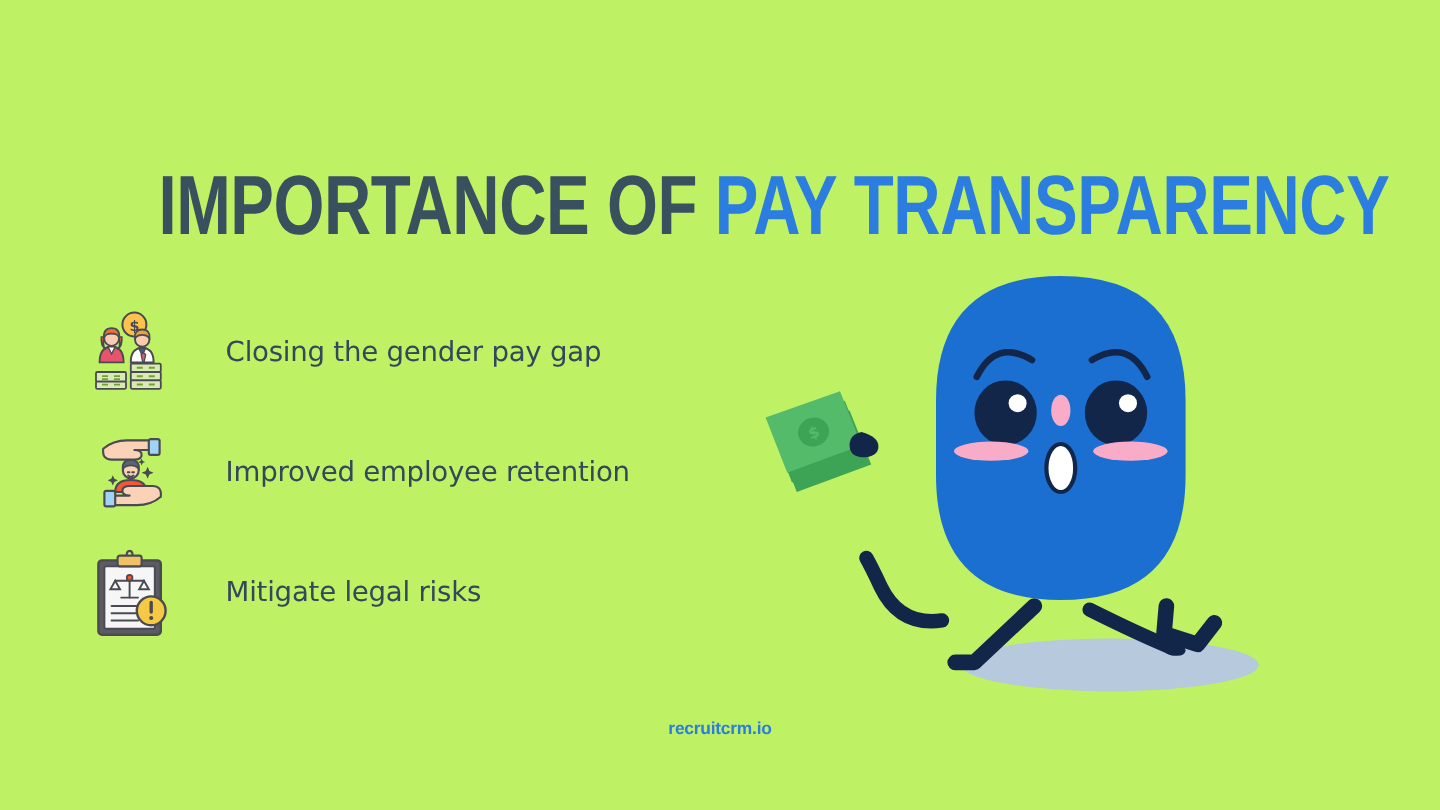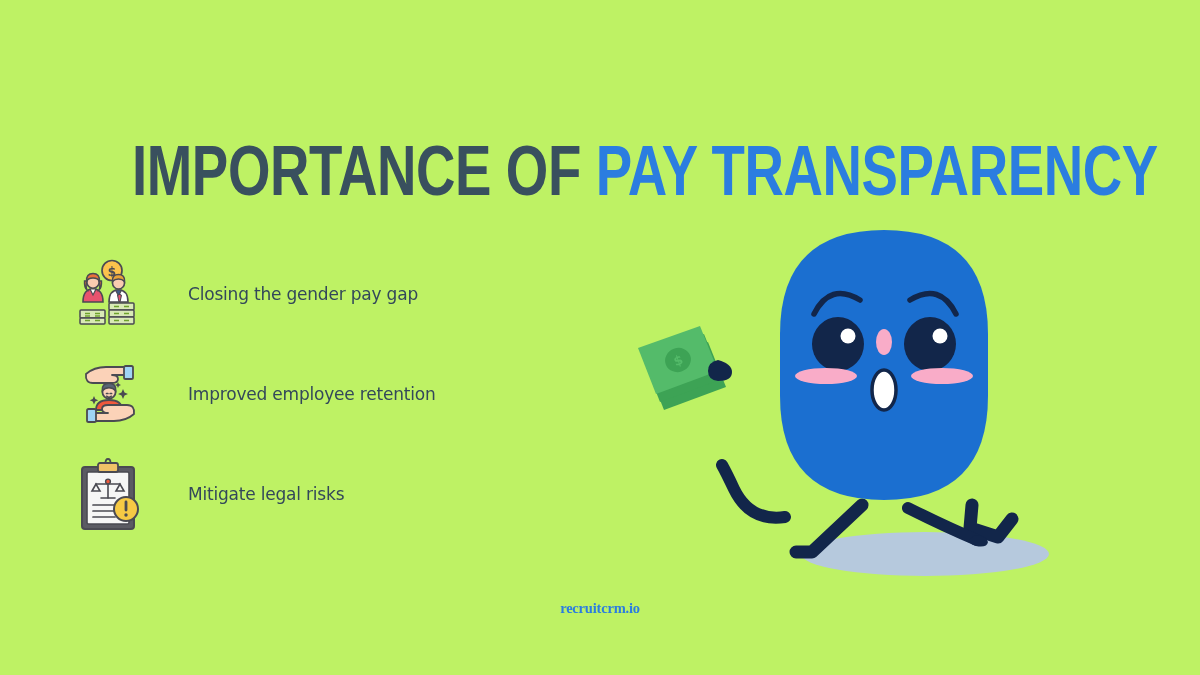--- a/index.html
+++ b/index.html
@@ -54,21 +54,21 @@
     height: 72px;
     flex: 0 0 72px;
     position: relative;
   }
   .bullet-icon svg { display: block; }
 
   .bullet-label {
     margin-left: 42px;
     color: #33485a;
     font-family: "DejaVu Sans", sans-serif;
-    font-size: 17px;
+    font-size: 23px;
     font-weight: 400;
     letter-spacing: -0.2px;
     line-height: 30px;
     white-space: nowrap;
   }
 
   
   #mascot {
     position: absolute;
     left: 630px;
@@ -79,21 +79,21 @@
   #mascot svg { display: block; }
 
   
   #footer {
     position: absolute;
     left: 0;
     top: 600px;
     width: 1200px;
     text-align: center;
     color: #2b7de0;
-    font-family: Liberation Serif, serif;
+    font-family: Liberation Sans, sans-serif;
     font-weight: 700;
     font-size: 14.5px;
     letter-spacing: -0.2px;
   }
 </style>
 </head>
 <body>
 
 <div id="stage">
 

